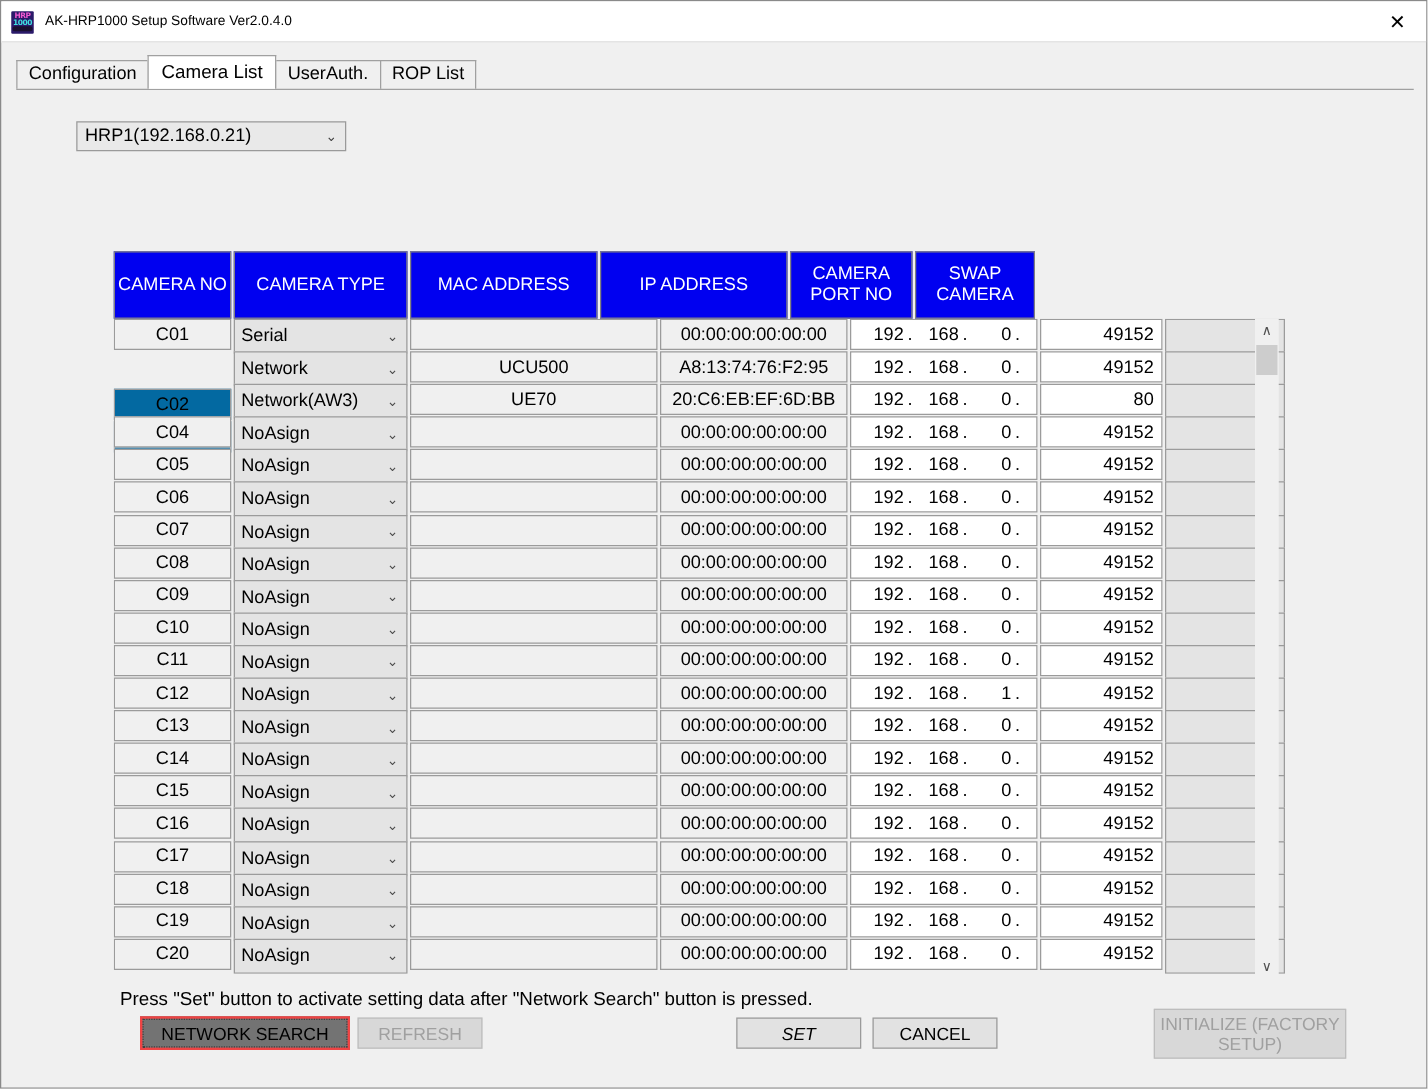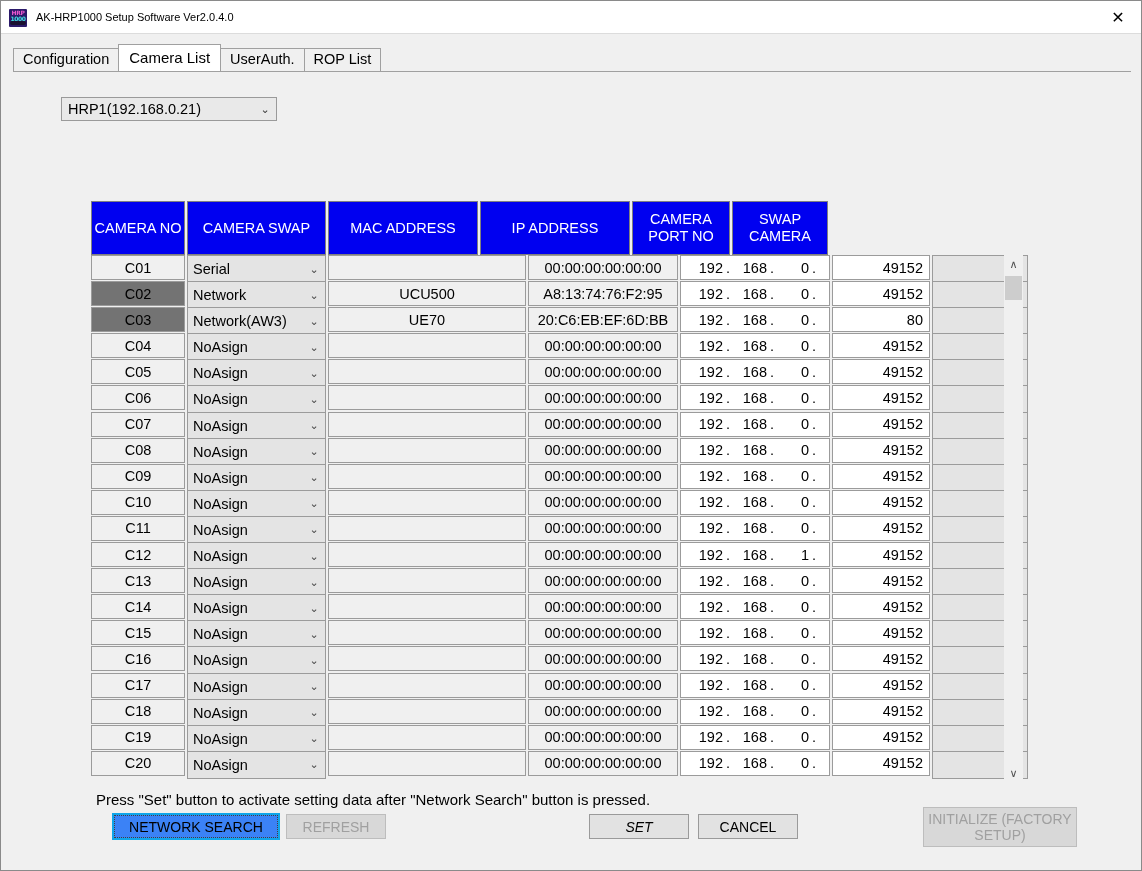--- a/index.html
+++ b/index.html
@@ -153,21 +153,21 @@
     color: #000;
     display: flex; align-items: center;
     background: #ffffff;
     height: 25px;
     overflow: hidden;
   }
   .td.cno {
     background: #f0f0f0;
     justify-content: center;
   }
-  .td.cno.hl { background: #737373; }
+  .td.cno.hl { background: #0369a1; margin-top: 30px; }
   .td.model {
     background: #f0f0f0;
     justify-content: center;
   }
   .td.mac {
     background: #f0f0f0;
     justify-content: center;
   }
   .td.ip {
     background: #ffffff;
@@ -239,22 +239,22 @@
     background: #e2e2e2;
     border: 1px solid #9a9a9a;
     font-size: 14px; color: #000;
     display: flex; align-items: center; justify-content: center;
     text-align: center;
     line-height: 16px;
     cursor: default;
   }
   .btn.disabled { color: #a0a0a0; background: #d8d8d8; border-color: #bdbdbd; }
   .btn.focused {
-    border: 2px solid #0ea5e9;
-    background: #3b82f6;
+    border: 2px solid #ef4444;
+    background: #737373;
   }
   .btn.focused .inner {
     border: 1px dotted #404040;
     width: 100%; height: 100%;
     display: flex; align-items: center; justify-content: center;
   }
   #btn-network-search { left: 111px; top: 812px; width: 168px; height: 27px; }
   #btn-refresh       { left: 285px; top: 813px; width: 100px; height: 25px; }
   #btn-set           { left: 588px; top: 813px; width: 100px; height: 25px; font-style: italic; }
   #btn-cancel        { left: 697px; top: 813px; width: 100px; height: 25px; }
@@ -293,21 +293,21 @@
   <div class="tabpanel-top"></div>
 
   <div class="device-select">
     <div class="val">HRP1(192.168.0.21)</div>
     <div class="arrow">⌄</div>
   </div>
 
   <div class="table-wrap">
     <div class="thead">
       <div class="th c-no">CAMERA NO</div>
-      <div class="th c-type">CAMERA SWAP</div>
+      <div class="th c-type">CAMERA TYPE</div>
       <div class="th c-mac">MAC ADDRESS</div>
       <div class="th c-ip">IP ADDRESS</div>
       <div class="th c-port">
         <div>
           <div>CAMERA</div>
           <div>PORT NO</div>
         </div>
       </div>
       <div class="th c-swap">
         <div>

